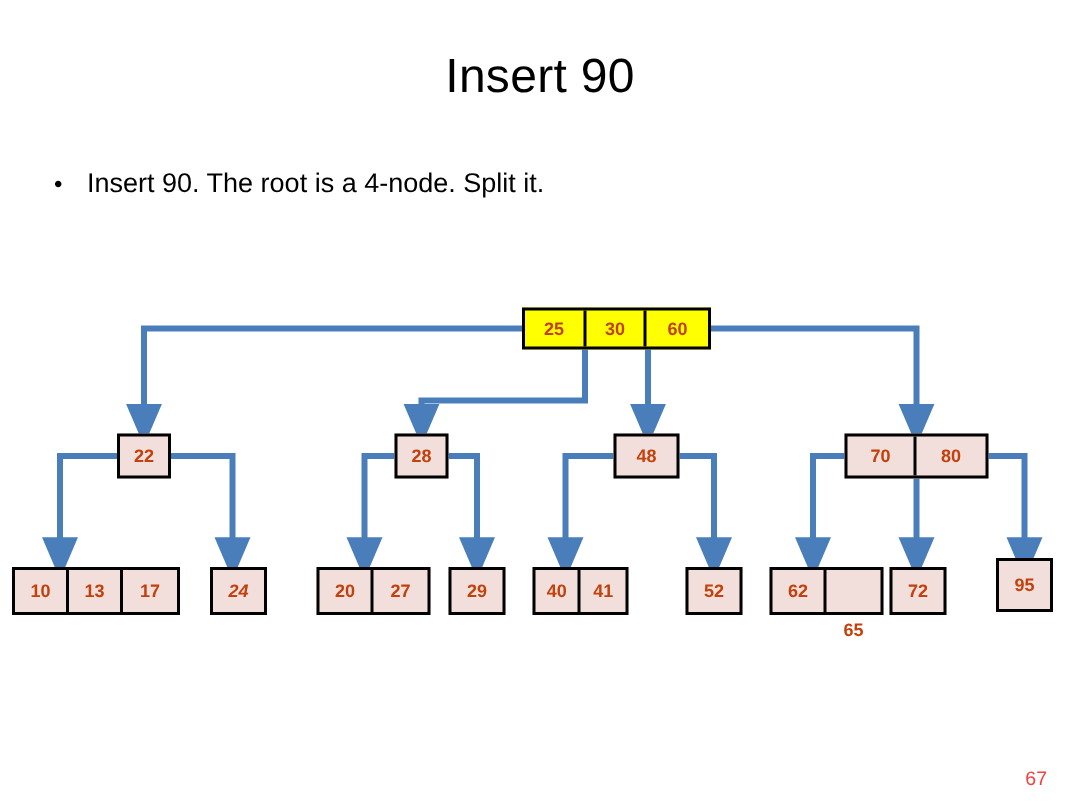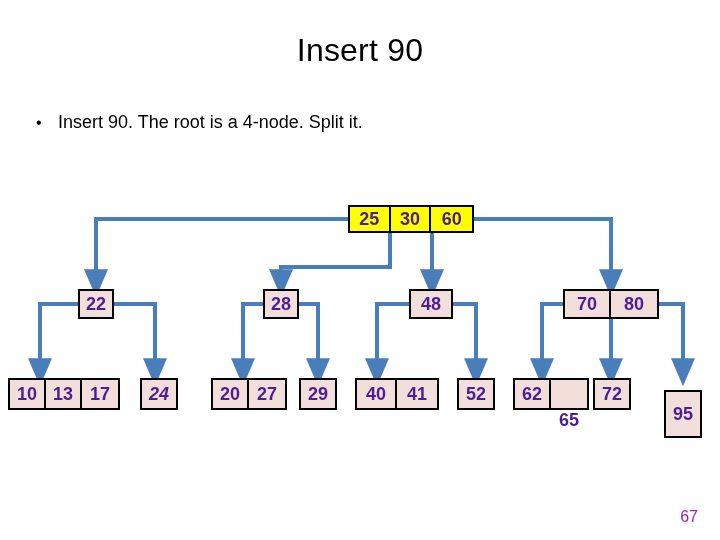--- a/index.html
+++ b/index.html
@@ -70,36 +70,36 @@
     z-index: 3;
   }
   .node.root {
     background: #ffff00;
     border-color: #000000;
   }
   .cell {
     display: flex;
     align-items: center;
     justify-content: center;
-    font-size: 18px;
+    font-size: 12px;
     font-weight: bold;
-    color: #4c1d95;
+    color: #c2410c;
     box-sizing: border-box;
     border-right: 2px solid #000000;
   }
   .cell:last-child {
     border-right: none;
   }
   
   #page-number {
     position: absolute;
     right: 22px;
     bottom: 14px;
-    font-size: 16px;
-    color: #a21caf;
+    font-size: 13px;
+    color: #ef4444;
   }
 </style>
 </head>
 <body>
 
 <div id="slide">
 
   <div id="slide-title">Insert 90</div>
 
   <div id="bullet-row">
@@ -157,35 +157,35 @@
         <div class="node" style="left: 140px; top: 378px; width: 38px; height: 32px;">
           <div class="cell" style="width: 38px; flex: 1 1 auto; font-style: italic;">24</div>
         </div>
         <div class="node" style="left: 211px; top: 378px; width: 76px; height: 32px;">
           <div class="cell" style="width: 38px; flex: 1 1 auto;">20</div>
           <div class="cell" style="width: 38px; flex: 1 1 auto;">27</div>
         </div>
         <div class="node" style="left: 299px; top: 378px; width: 38px; height: 32px;">
           <div class="cell" style="width: 38px; flex: 1 1 auto;">29</div>
         </div>
-        <div class="node" style="left: 355px; top: 378px; width: 84px; height: 32px;">
+        <div class="node" style="left: 355px; top: 378px; width: 64px; height: 32px;">
           <div class="cell" style="width: 38px; flex: 1 1 auto;">40</div>
           <div class="cell" style="width: 38px; flex: 1 1 auto;">41</div>
         </div>
         <div class="node" style="left: 457px; top: 378px; width: 38px; height: 32px;">
           <div class="cell" style="width: 38px; flex: 1 1 auto;">52</div>
         </div>
         <div class="node" style="left: 513px; top: 378px; width: 76px; height: 32px;">
           <div class="cell" style="width: 38px; flex: 1 1 auto;">62</div>
           <div class="cell" style="width: 38px; flex: 1 1 auto; margin-top: 40px;">65</div>
         </div>
         <div class="node" style="left: 593px; top: 378px; width: 38px; height: 32px;">
           <div class="cell" style="width: 38px; flex: 1 1 auto;">72</div>
         </div>
-        <div class="node" style="left: 664px; top: 390px; width: 38px; height: 48px;">
+        <div class="node" style="left: 664px; top: 372px; width: 38px; height: 36px;">
           <div class="cell" style="width: 38px; flex: 1 1 auto;">95</div>
         </div>
       </div>
   </div>
 
   <div id="page-number">67</div>
 
 </div>
 
 </body></html>

